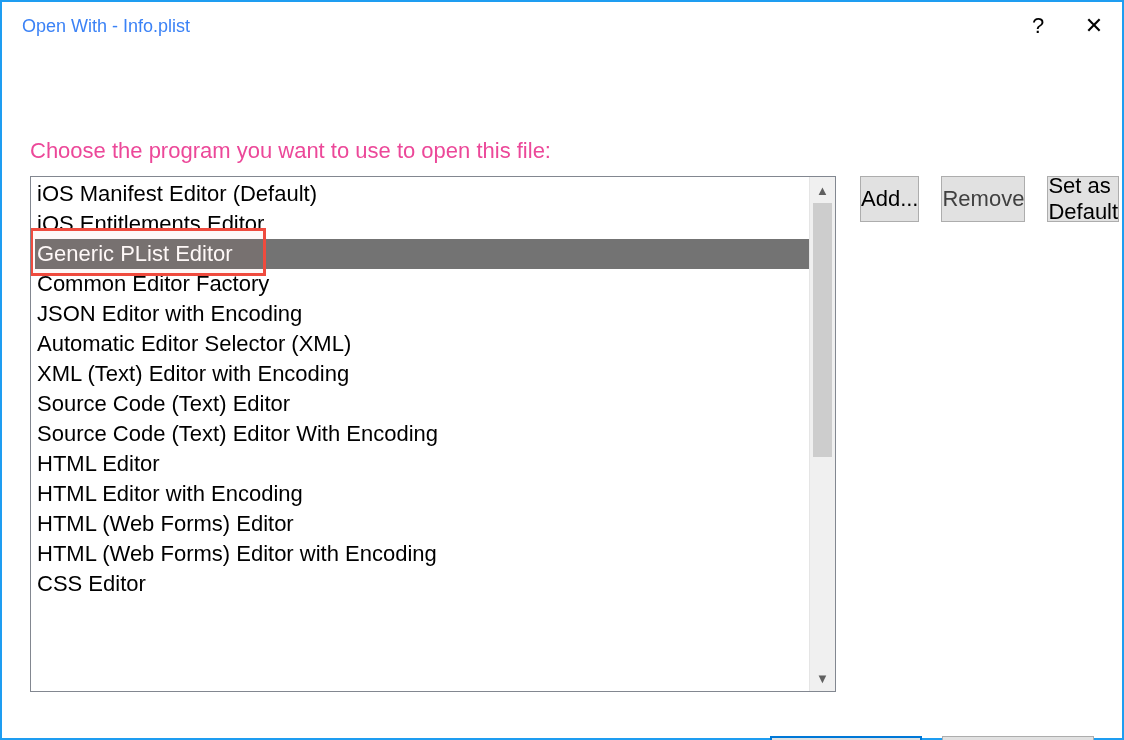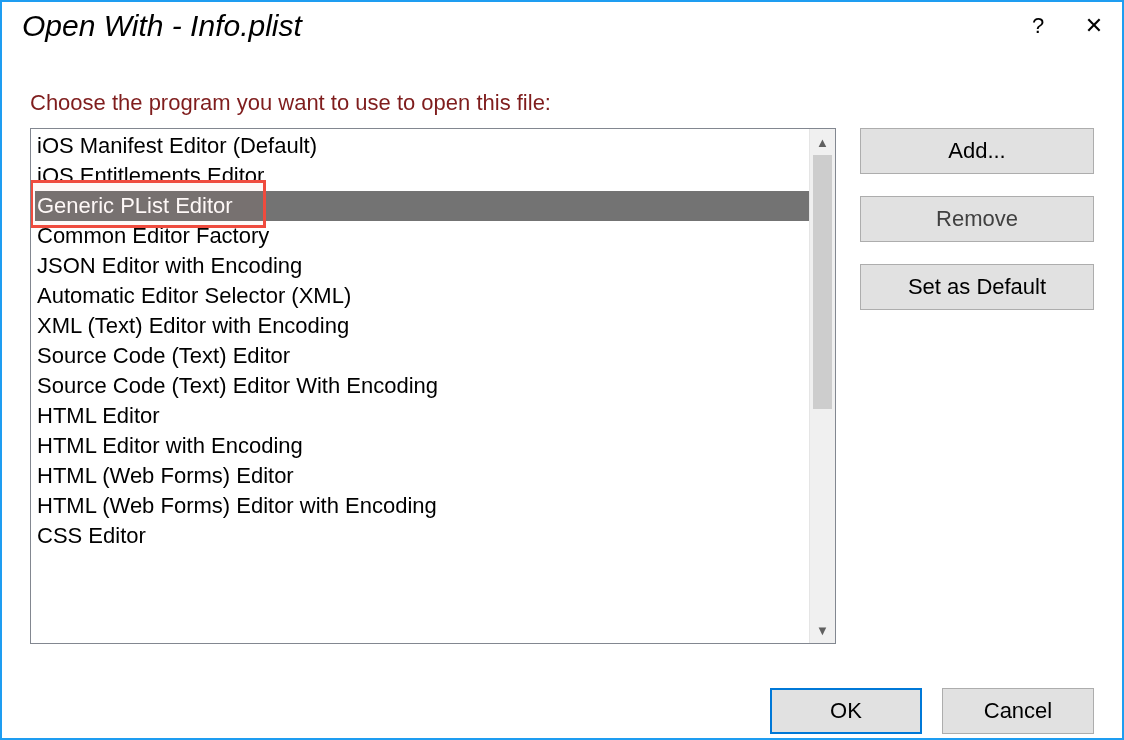--- a/index.html
+++ b/index.html
@@ -19,43 +19,43 @@
   }
   .titlebar {
     height: 48px;
     display: flex;
     align-items: center;
     padding: 0 0 0 20px;
     background: #fff;
     flex-shrink: 0;
   }
   .titlebar .title {
-    font-size: 30px;
-    color: #000000;
-    flex: 1;
-    font-style: italic;
+    font-size: 18px;
+    color: #3b82f6;
+    flex: 1;
   }
   .titlebar .ctl {
     width: 56px; height: 48px;
     display: flex; align-items: center; justify-content: center;
     font-size: 22px;
     color: #000;
     cursor: default;
   }
   .content {
     flex: 1;
     padding: 40px 28px 20px 28px;
     display: flex;
     flex-direction: column;
     background: #fff;
   }
   .instruction {
     font-size: 22px;
-    color: #7f1d1d;
+    color: #ec4899;
     margin-bottom: 12px;
+    margin-top: 48px;
   }
   .body-row {
     display: flex;
     align-items: flex-start;
     gap: 24px;
   }
   .list-wrap {
     flex: 1;
     border: 1px solid #828790;
     height: 516px;
@@ -108,21 +108,21 @@
   }
   .scroll-thumb {
     position: absolute;
     top: 0; left: 3px; right: 3px;
     height: 55%;
     background: #cdcdcd;
   }
   .side-buttons {
     width: 234px;
     display: flex;
-    flex-direction: column;
+    flex-direction: row;
     gap: 22px;
   }
   .btn {
     height: 46px;
     background: #e1e1e1;
     border: 1px solid #adadad;
     font-size: 22px;
     color: #000;
     display: flex; align-items: center; justify-content: center;
     cursor: default;

